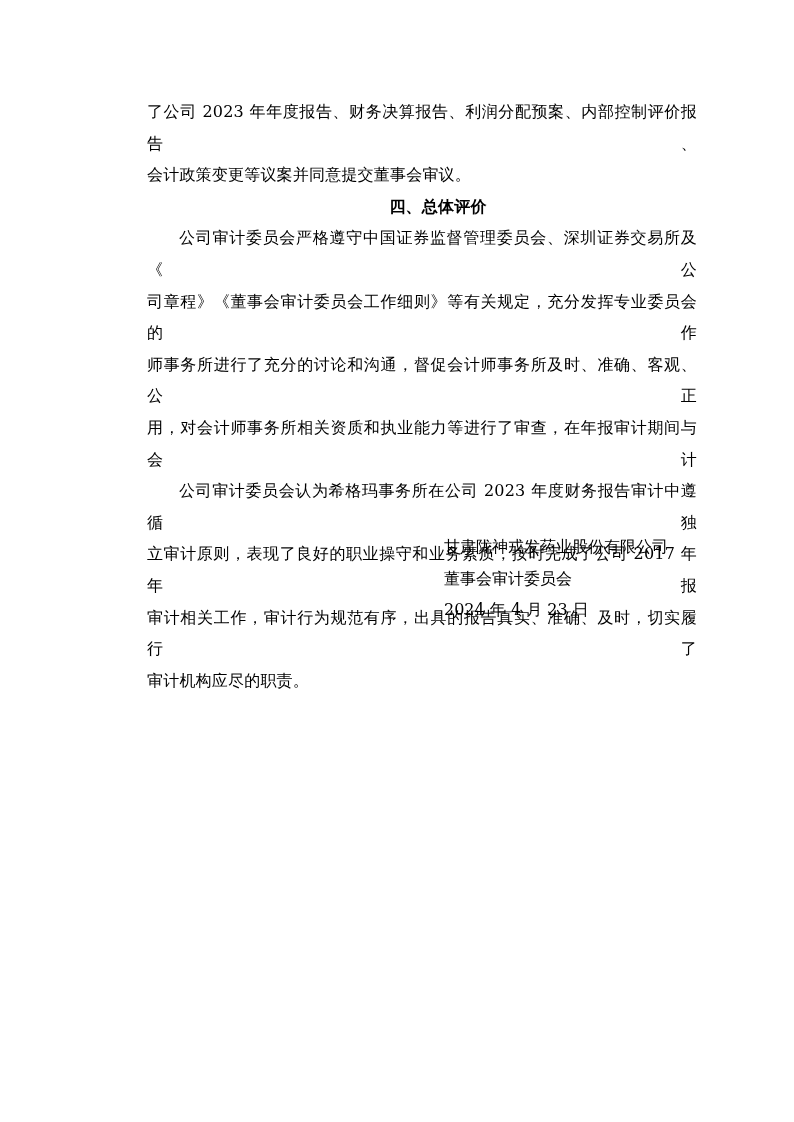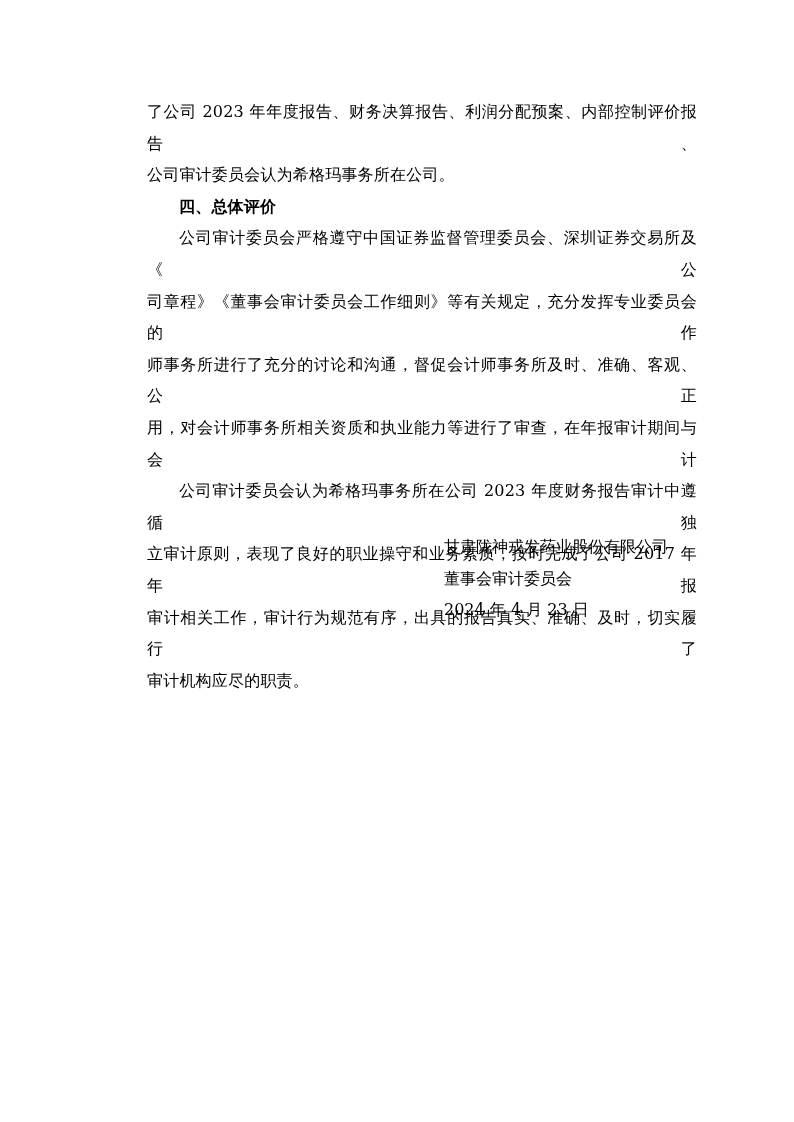--- a/index.html
+++ b/index.html
@@ -37,20 +37,21 @@
   .indent {
     text-indent: 2em;
   }
   .heading {
     margin: 0;
     padding: 0;
     font-size: 16px;
     font-weight: bold;
     text-indent: 2em;
     line-height: 31.6px;
+    text-align: center;
   }
   .signature {
     position: absolute;
     top: 531px;
     left: 420px;
     width: 260px;
     font-size: 16px;
     line-height: 31.6px;
   }
   .signature p {
@@ -59,21 +60,21 @@
   }
 </style>
 </head>
 <body>
 
 <div class="page">
 
   <div class="content">
 
     <p class="line full">了公司 2023 年年度报告、财务决算报告、利润分配预案、内部控制评价报告、</p>
-    <p class="line">公司审计委员会认为希格玛事务所在公司。</p>
+    <p class="line">会计政策变更等议案并同意提交董事会审议。</p>
 
     <h2 class="heading">四、总体评价</h2>
 
     <p class="line full indent">公司审计委员会严格遵守中国证券监督管理委员会、深圳证券交易所及《公</p>
     <p class="line full">司章程》《董事会审计委员会工作细则》等有关规定，充分发挥专业委员会的作</p>
     <p class="line full">师事务所进行了充分的讨论和沟通，督促会计师事务所及时、准确、客观、公正</p>
     <p class="line full">用，对会计师事务所相关资质和执业能力等进行了审查，在年报审计期间与会计</p>
 
     <p class="line full indent">公司审计委员会认为希格玛事务所在公司 2023 年度财务报告审计中遵循独</p>
     <p class="line full">立审计原则，表现了良好的职业操守和业务素质，按时完成了公司 2017 年年报</p>

